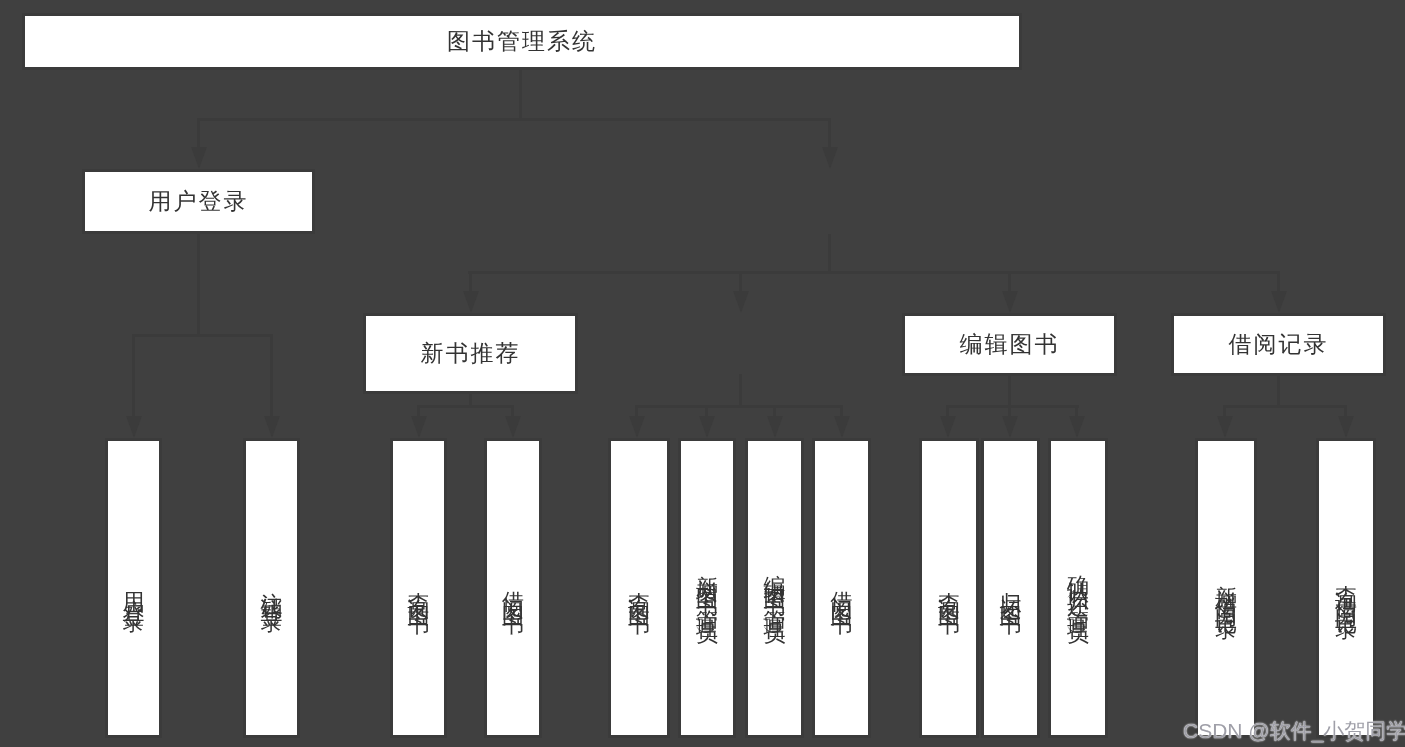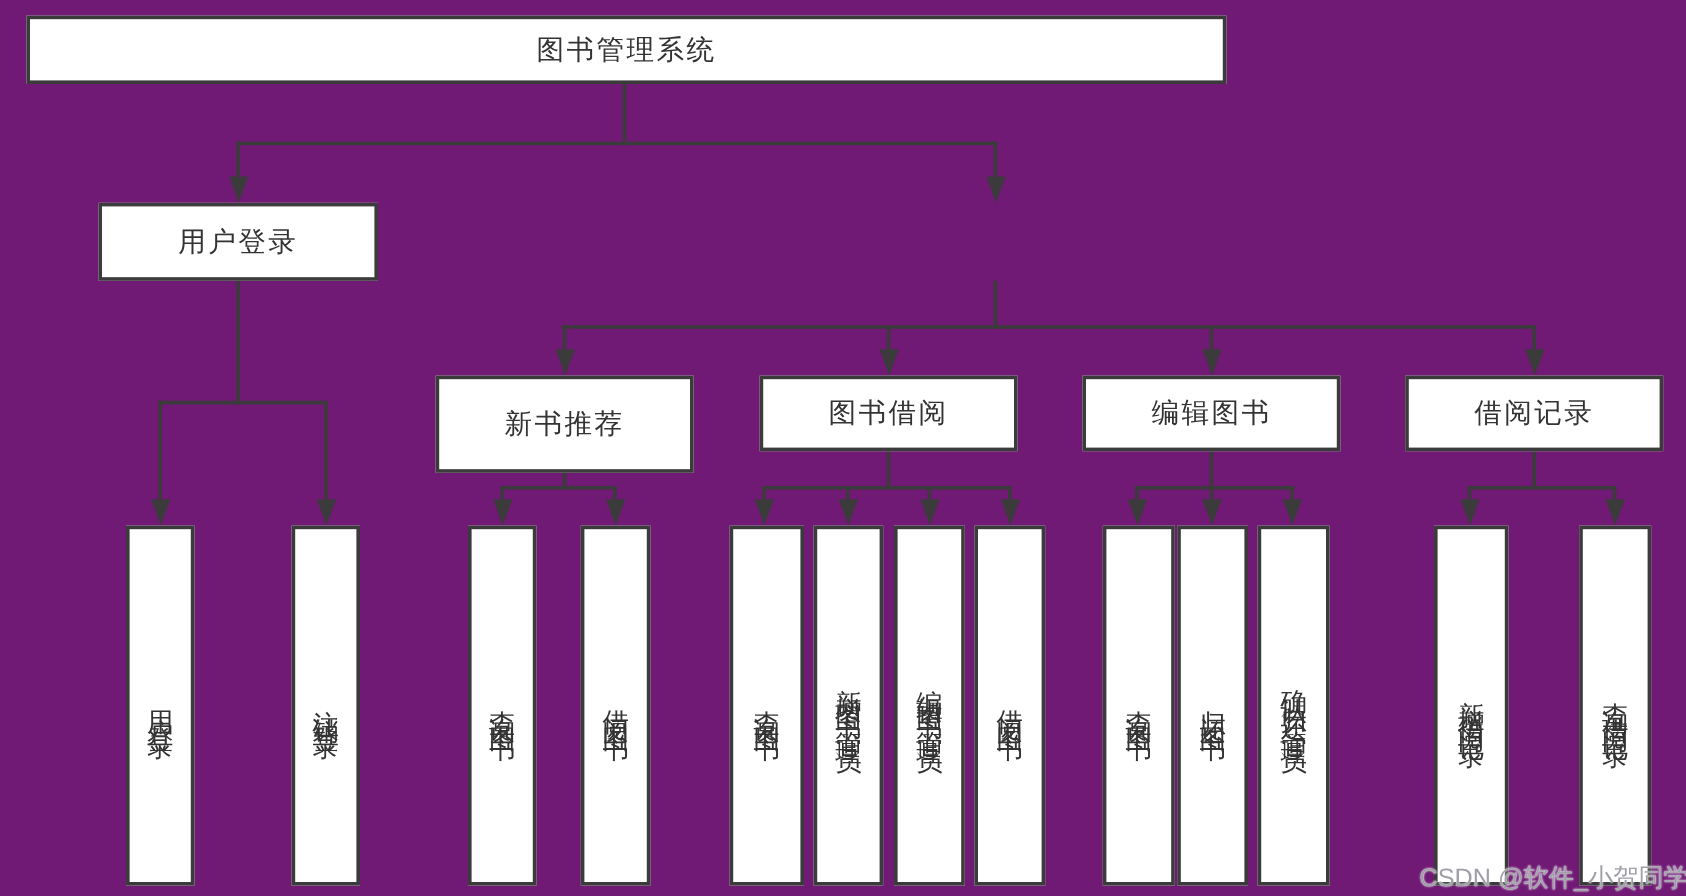--- a/index.html
+++ b/index.html
@@ -1,17 +1,17 @@
 <!DOCTYPE html>
 <html><head>
 <meta charset="utf-8">
 <style>
   html,body{margin:0;padding:0;background:#fff;}
   .canvas{
-    position:relative;width:1405px;height:747px;background:#701a75;overflow:hidden;
+    position:relative;width:1405px;height:747px;background:#404040;overflow:hidden;
     font-family:"Liberation Sans","DejaVu Sans",sans-serif;color:#333333;
   }
   .box{
     position:absolute;box-sizing:border-box;background:#ffffff;
     border:3px solid #3b3b3b;display:flex;align-items:center;justify-content:center;
     font-size:23px;letter-spacing:2px;color:#333333;z-index:2;
   }
   .leaf{font-size:22px;}
   .vtext{
     writing-mode:vertical-rl;text-orientation:mixed;
@@ -57,23 +57,20 @@
 
   <div class="vseg" style="left:828px;top:234px;height:40px;"></div>
   <div class="hseg" style="left:468px;top:271px;width:812px;"></div>
   <div class="drop" style="left:469px;top:271px;height:20px;"></div>
   <div class="drop" style="left:739px;top:271px;height:20px;"></div>
   <div class="drop" style="left:1008px;top:271px;height:20px;"></div>
   <div class="drop" style="left:1277px;top:271px;height:20px;"></div>
 
   <div class="box" style="left:363px;top:313px;width:215px;height:81px;">
     <span>新书推荐</span>
-  </div>
-  <div class="box" style="left:633px;top:313px;width:215px;height:63px;">
-    <span>图书借阅</span>
   </div>
   <div class="box" style="left:902px;top:313px;width:215px;height:63px;">
     <span>编辑图书</span>
   </div>
   <div class="box" style="left:1171px;top:313px;width:215px;height:63px;">
     <span>借阅记录</span>
   </div>
 
   <div class="vseg" style="left:469px;top:374px;height:34px;"></div>
   <div class="hseg" style="left:417px;top:405px;width:96px;"></div>

